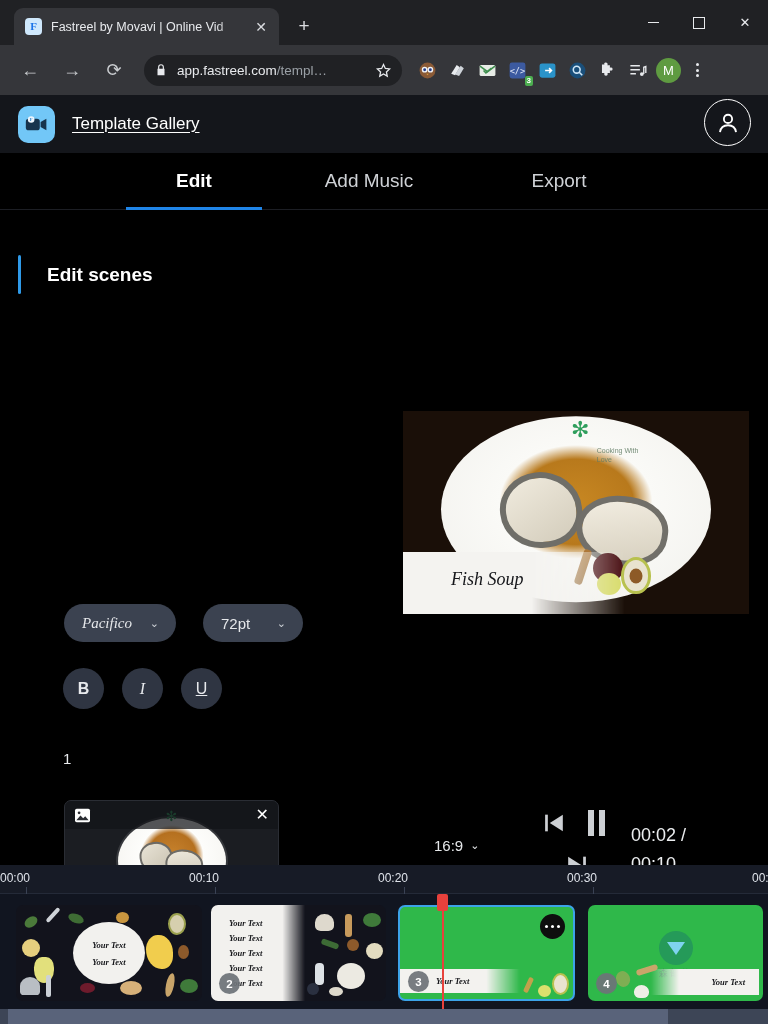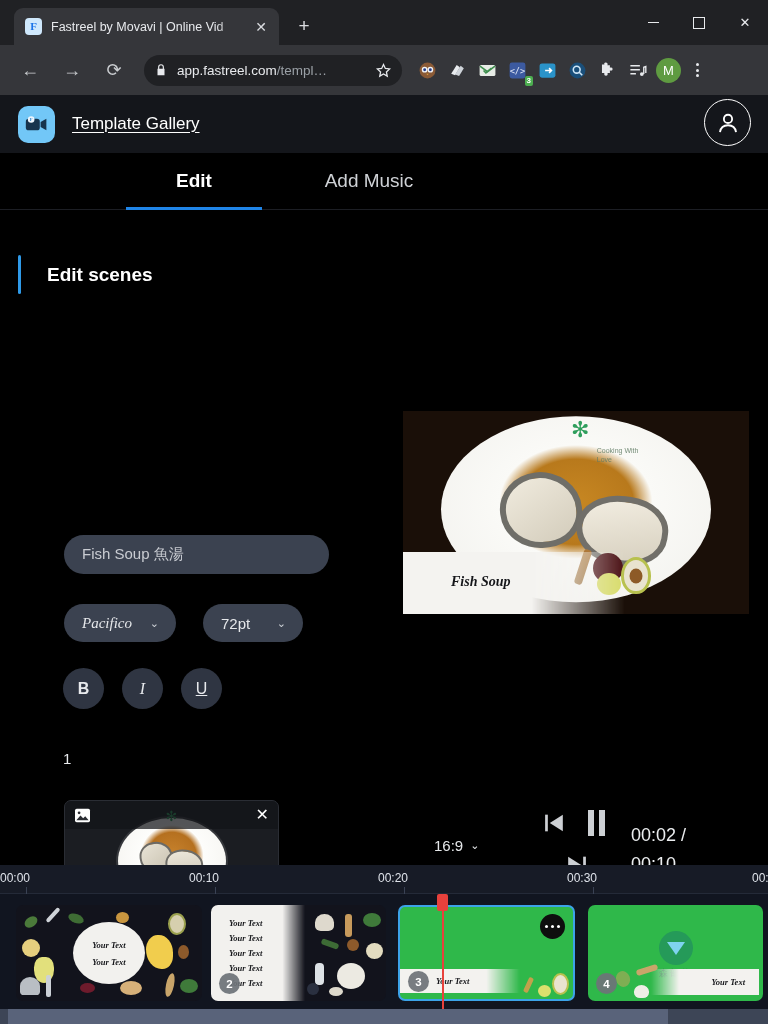--- a/index.html
+++ b/index.html
@@ -254,21 +254,21 @@
     background: linear-gradient(#b07a3a,#8e5f27); transform: rotate(18deg);
   }
   .pv-caption-band {
     position:absolute; left: 0; bottom: 0; width: 222px; height: 62px;
     background: #f4f3f0;
     -webkit-mask-image: linear-gradient(to right, #000 58%, transparent 100%);
     mask-image: linear-gradient(to right, #000 58%, transparent 100%);
   }
   .pv-caption-text {
     position:absolute; left: 48px; bottom: 24px;
-    color: #15161a; font-size: 14px; font-style: italic; font-weight: bold;
+    color: #15161a; font-size: 18px; font-style: italic; font-weight: normal;
     font-family: "Liberation Serif", serif;
   }
 
   .pv-aspect { position: absolute; top: 627px; left: 434px; color: #e6e8ea; font-size: 15px; display:flex; align-items:center; gap:7px; }
   .pv-aspect .chev { font-size: 11px; }
   .pv-prev { position:absolute; top: 600px; left: 542px; width: 25px; height: 26px; }
   .pv-pause { position:absolute; top: 600px; left: 588px; width: 22px; height: 26px; display:flex; gap: 5px; }
   .pv-pause i { width: 6px; height: 26px; background: #cdd0d4; display:block; }
   .pv-next { position:absolute; top: 642px; left: 564px; width: 25px; height: 26px; }
   .pv-time { position: absolute; top: 611px; left: 631px; width: 110px; color: #eceef0; font-size: 18px; line-height: 29px; }
@@ -458,30 +458,30 @@
   <div class="account-icon">
     <svg width="26" height="26" viewBox="0 0 24 24">
       <circle cx="12" cy="8.2" r="3.8" fill="none" stroke="#fff" stroke-width="1.7"></circle>
       <path d="M4.6 20.5c.6-4.2 3.7-6.4 7.4-6.4s6.8 2.2 7.4 6.4" fill="none" stroke="#fff" stroke-width="1.7"></path>
     </svg>
   </div>
 
   <div class="app-tabs">
     <div class="app-tab t0 active">Edit</div>
     <div class="app-tab t1">Add Music</div>
+    <div class="app-tab t2">Export</div>
   </div>
 
   <div class="editor">
 
     <div class="section-title-wrap">
       <div class="accent-bar"></div>
       <div class="section-title">Edit scenes</div>
     </div>
 
-    <input class="text-input" type="text" value="Fish Soup 魚湯" style="">
 
     <div class="pill-select" id="font-select">
       <span class="label">Pacifico</span>
       <span class="chev">⌄</span>
     </div>
 
     <div class="pill-select" id="size-select">
       <span class="label">72pt</span>
       <span class="chev">⌄</span>
     </div>

